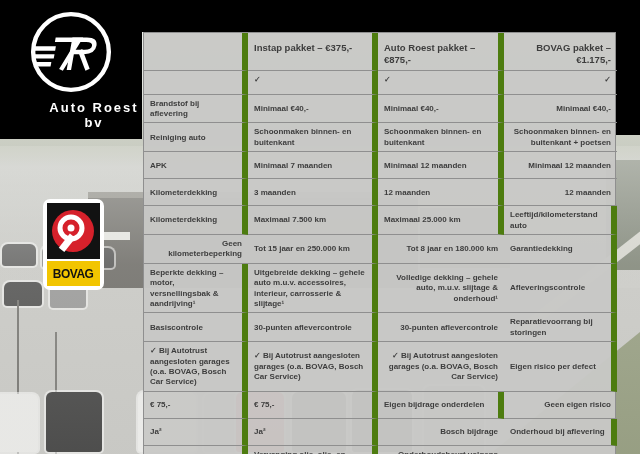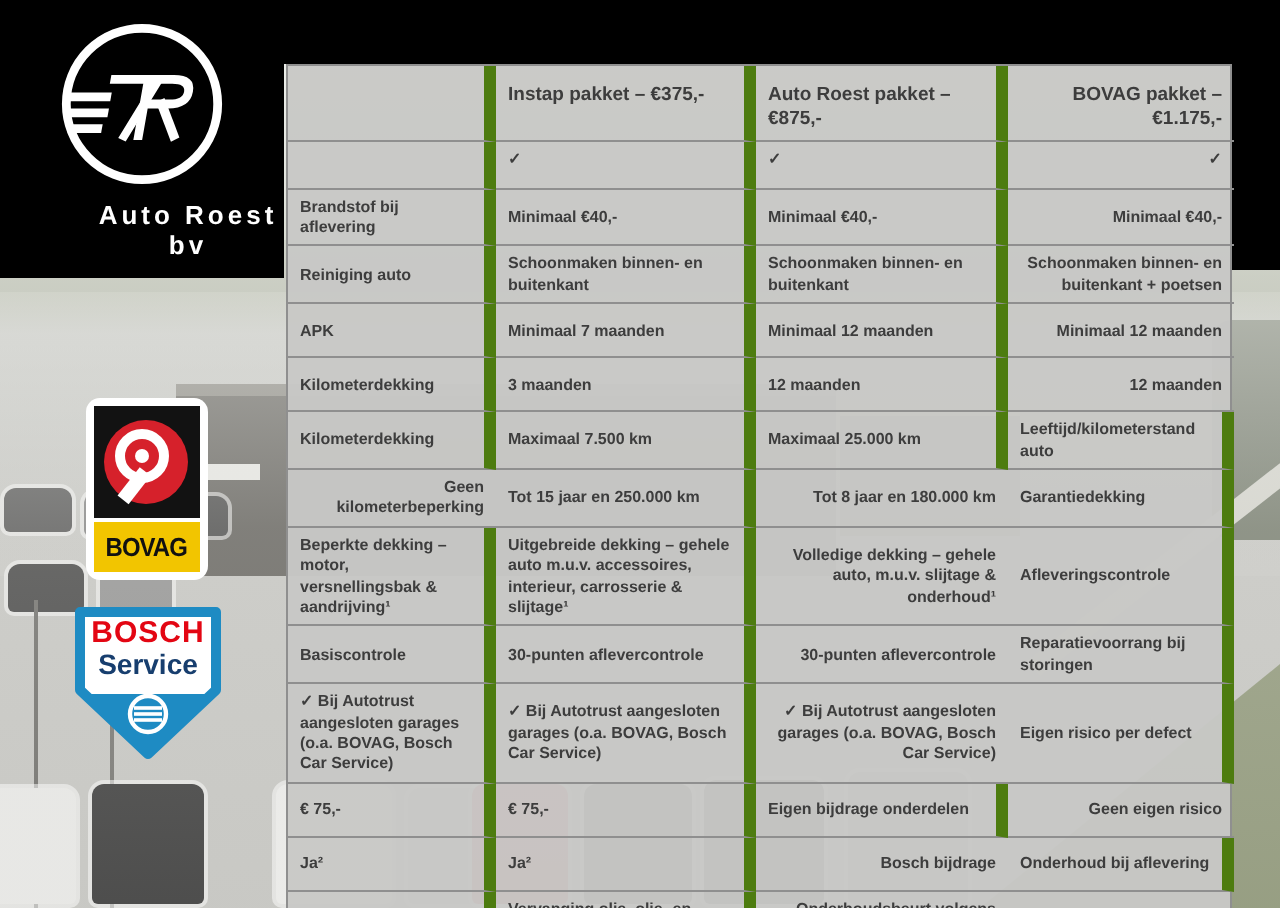--- a/index.html
+++ b/index.html
@@ -121,34 +121,20 @@
         <circle cx="24" cy="25" r="11" fill="none" stroke="#fff" stroke-width="5"></circle>
         <circle cx="24" cy="25" r="3.5" fill="#fff"></circle>
         <rect x="21" y="32" width="7" height="18" fill="#fff" transform="rotate(38 24 34)"></rect>
       </svg>
     </div>
     <div class="bovag-band">
       <span>BOVAG</span>
     </div>
   </div>
 
-  <div class="bosch">
-    <svg width="76" height="78" viewBox="0 0 76 78">
-      <polygon points="4,3 72,3 72,42 38,74 4,42" fill="#ffffff" stroke="#1e8bc3" stroke-width="5" stroke-linejoin="round"></polygon>
-      <polygon points="6,44 70,44 38,72" fill="#1e8bc3"></polygon>
-      <circle cx="38" cy="54" r="9" fill="none" stroke="#fff" stroke-width="2.2"></circle>
-      <line x1="31" y1="51" x2="45" y2="51" stroke="#fff" stroke-width="1.8"></line>
-      <line x1="31" y1="54" x2="45" y2="54" stroke="#fff" stroke-width="1.8"></line>
-      <line x1="31" y1="57" x2="45" y2="57" stroke="#fff" stroke-width="1.8"></line>
-    </svg>
-    <div class="bosch-texts">
-      <div class="bosch-l1">BOSCH</div>
-      <div class="bosch-l2">Service</div>
-    </div>
-  </div>
 
   <div class="pkg-table">
 
     <div class="cell head"></div>
     <div class="cell head">Instap pakket – €375,-</div>
     <div class="cell head">Auto Roest pakket – €875,-</div>
     <div class="cell head lastcol">BOVAG pakket – €1.175,-</div>
 
     <div class="cell chk"></div>
     <div class="cell chk">✓</div>

